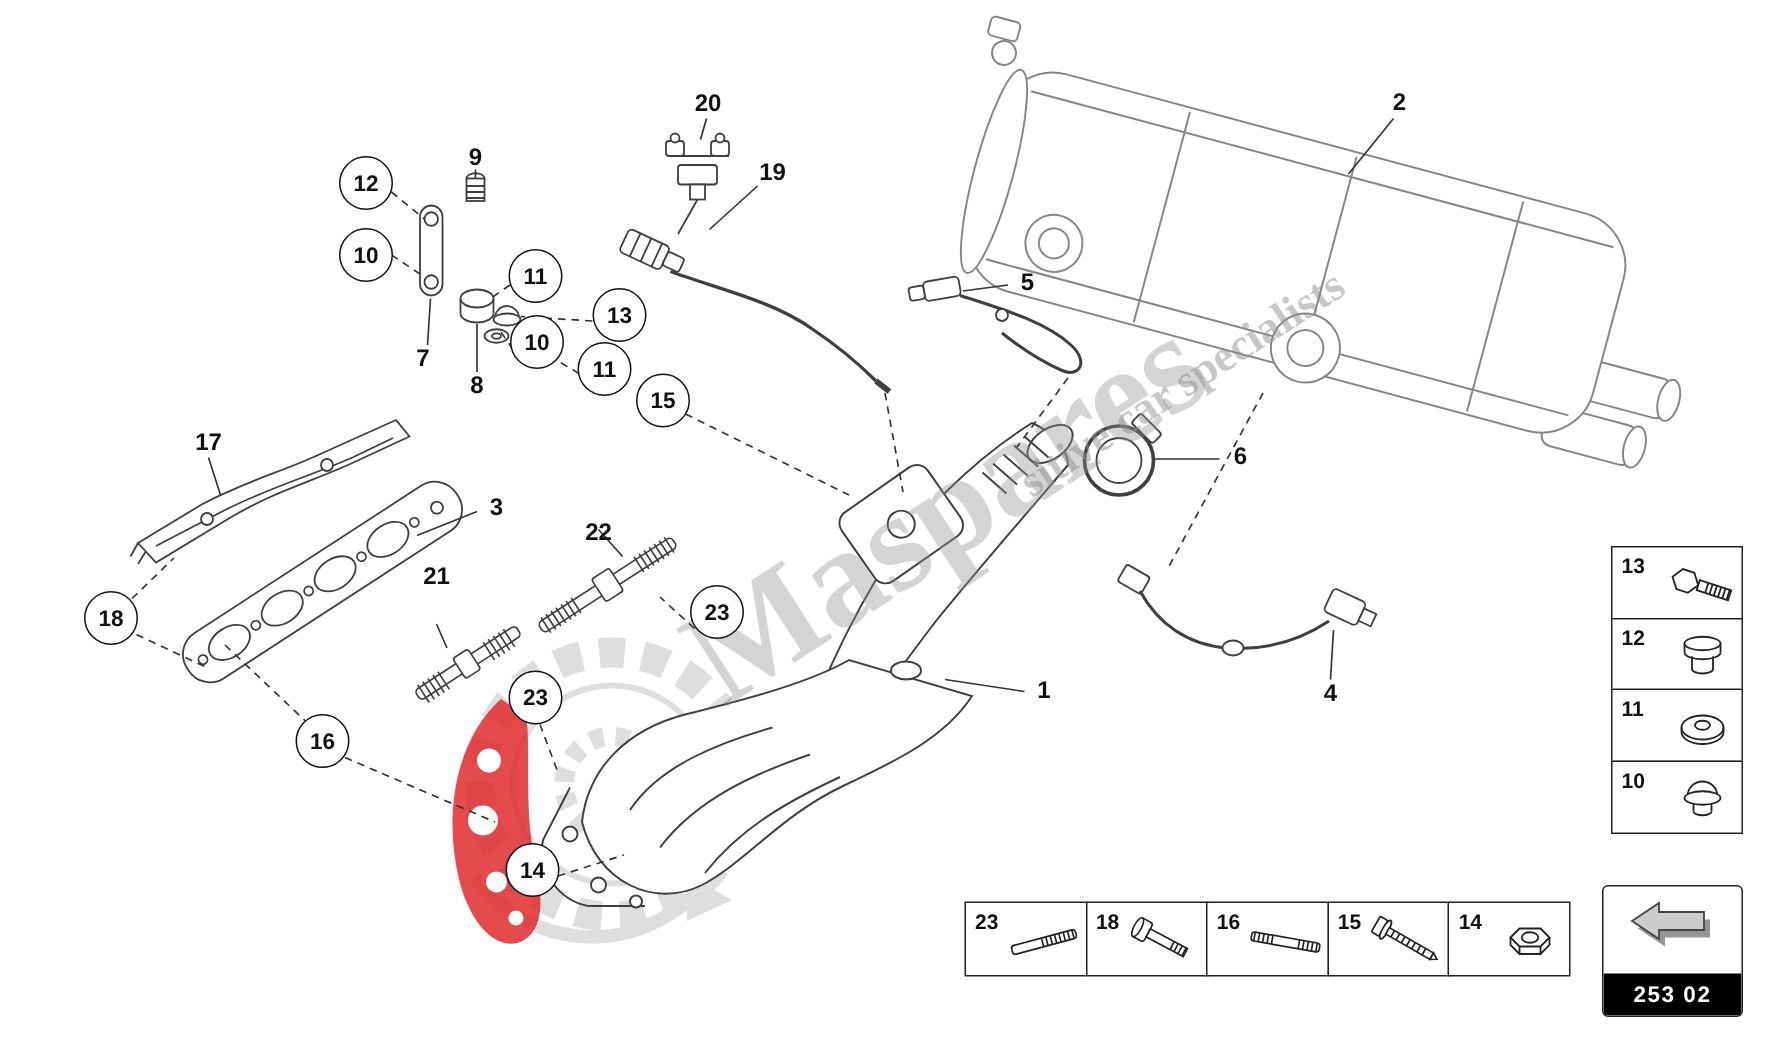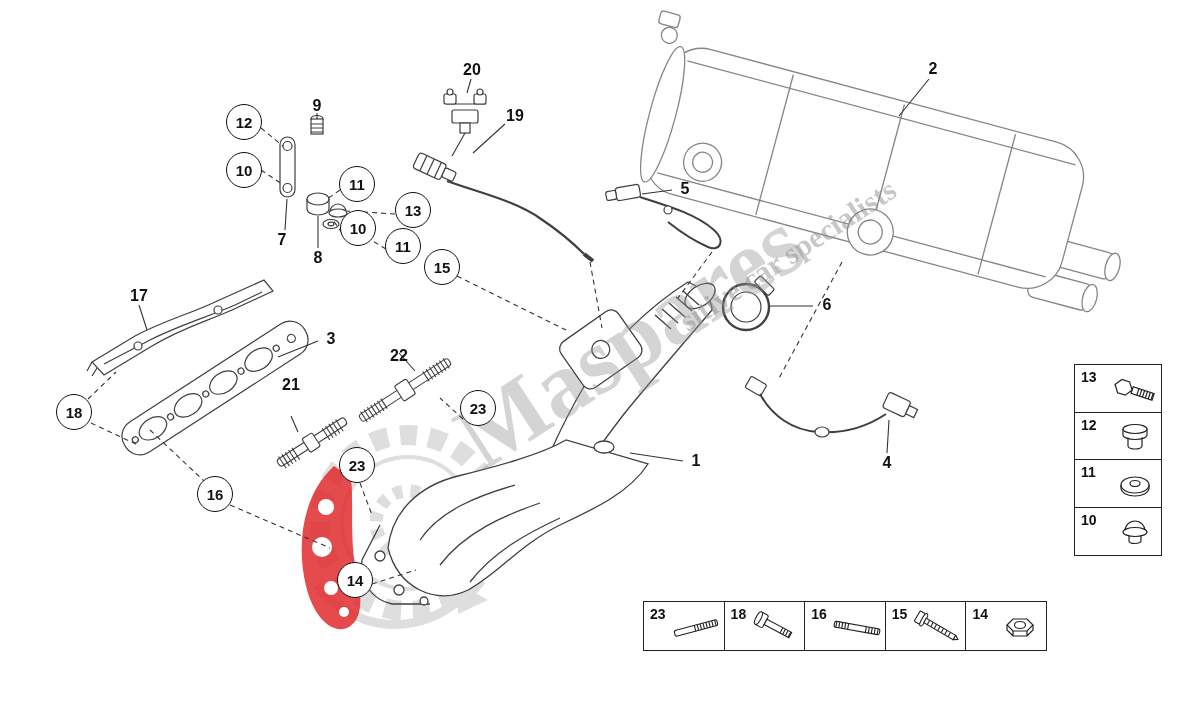--- a/index.html
+++ b/index.html
@@ -324,14 +324,23 @@
       <svg class="icon" width="50" height="38" viewBox="0 0 50 38">
         <g stroke="#222" fill="#fff" stroke-width="1.2">
           <polygon points="12,16 18,10 32,10 38,16 32,22 18,22"></polygon>
           <path d="M12 16 v5 L18 27 h14 L38 21 v-5 M18 22 v5 M32 22 v5" fill="none"></path>
           <ellipse cx="25" cy="16" rx="5.5" ry="3.5"></ellipse>
         </g>
       </svg>
     </div>
   </div>
 
+  <div class="code-box">
+    <div class="icon-area">
+      <svg width="70" height="52" viewBox="0 0 70 52">
+        <polygon points="8,20 26,8 26,14 56,14 56,26 26,26 26,32" fill="#8a8a8a" transform="translate(4 5)" opacity="0.9"></polygon>
+        <polygon points="8,20 26,8 26,14 56,14 56,26 26,26 26,32" fill="#cccccc" stroke="#444" stroke-width="1.2"></polygon>
+      </svg>
+    </div>
+    <div class="code-bar">253 02</div>
+  </div>
 
 </div>
 
 </body></html>

